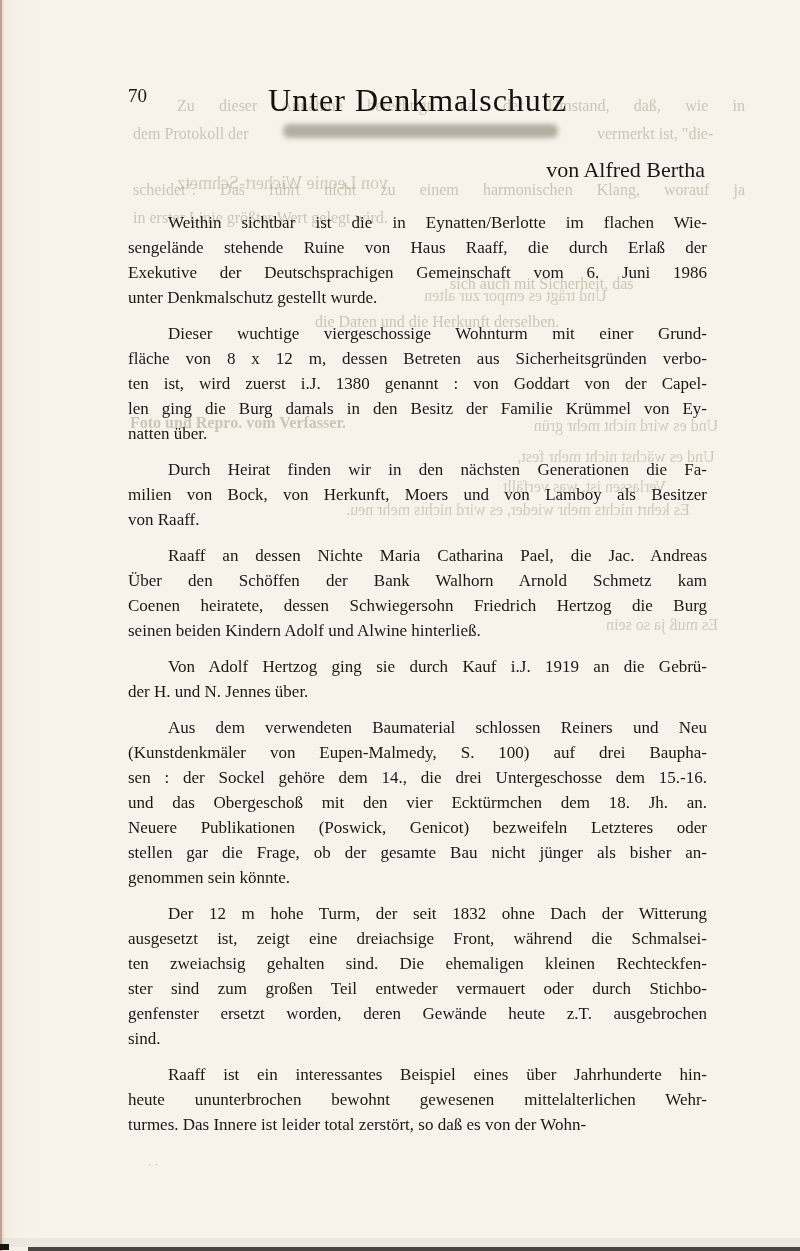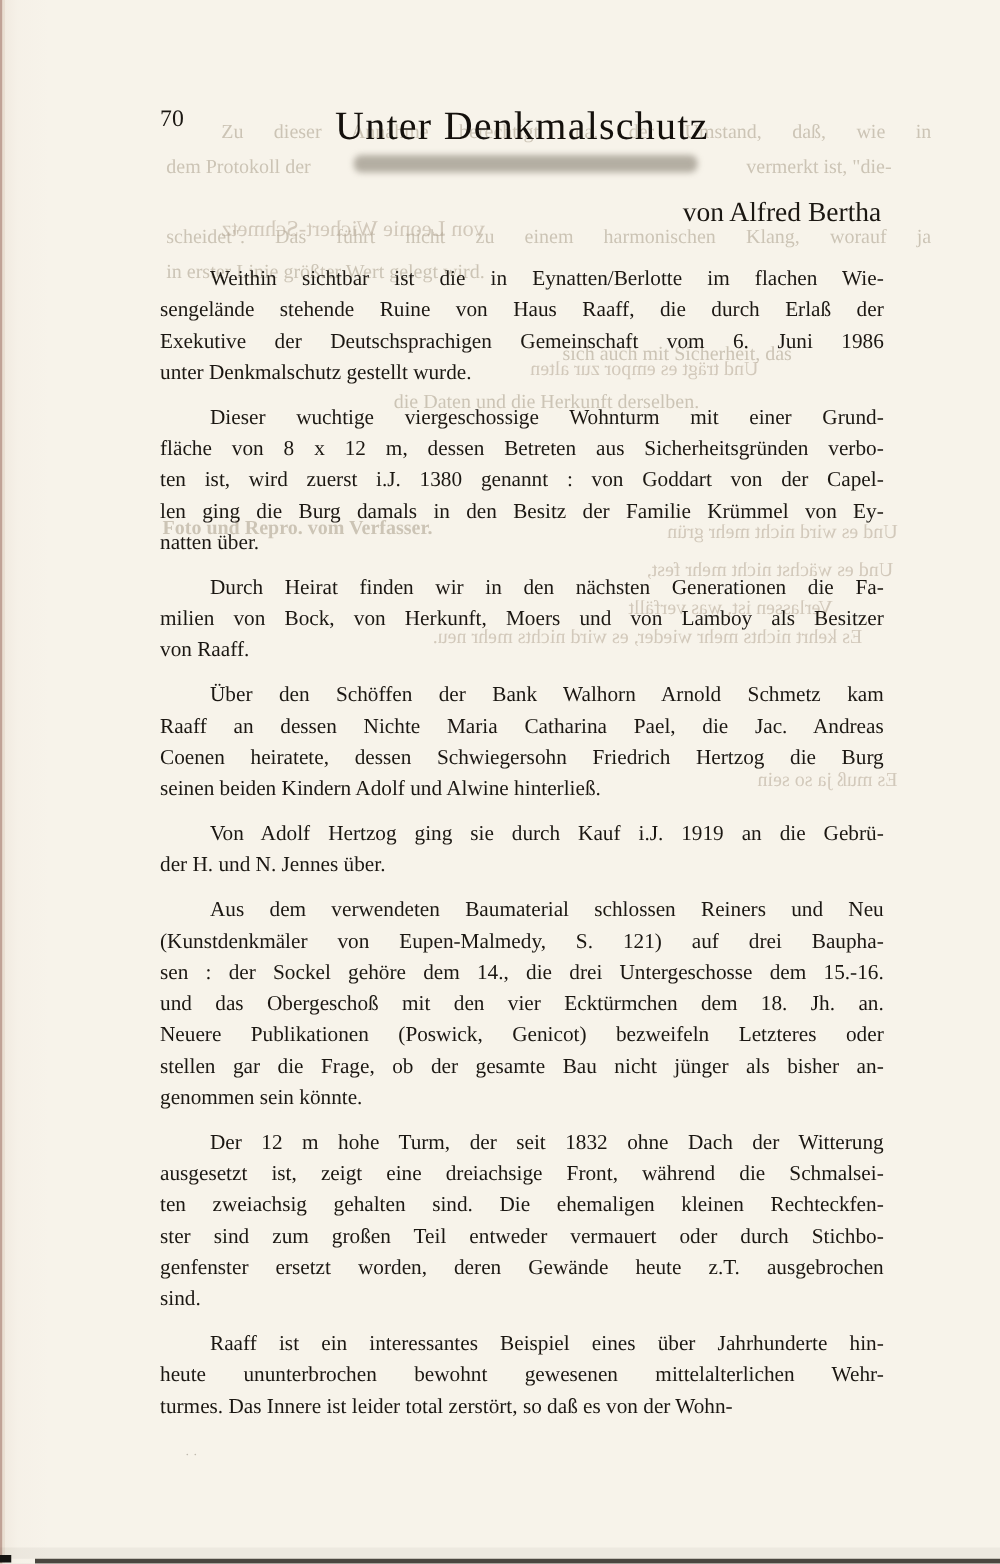--- a/index.html
+++ b/index.html
@@ -99,32 +99,32 @@
         <div class="line">ten ist, wird zuerst i.J. 1380 genannt : von Goddart von der Capel-</div>
         <div class="line">len ging die Burg damals in den Besitz der Familie Krümmel von Ey-</div>
         <div class="line last">natten über.</div>
       </div>
     <div class="para">
         <div class="line">Durch Heirat finden wir in den nächsten Generationen die Fa-</div>
         <div class="line">milien von Bock, von Herkunft, Moers und von Lamboy als Besitzer</div>
         <div class="line last">von Raaff.</div>
       </div>
     <div class="para">
+        <div class="line">Raaff an dessen Nichte Maria Catharina Pael, die Jac. Andreas</div>
         <div class="line">Über den Schöffen der Bank Walhorn Arnold Schmetz kam</div>
-        <div class="line">Raaff an dessen Nichte Maria Catharina Pael, die Jac. Andreas</div>
         <div class="line">Coenen heiratete, dessen Schwiegersohn Friedrich Hertzog die Burg</div>
         <div class="line last">seinen beiden Kindern Adolf und Alwine hinterließ.</div>
       </div>
     <div class="para">
         <div class="line">Von Adolf Hertzog ging sie durch Kauf i.J. 1919 an die Gebrü-</div>
         <div class="line last">der H. und N. Jennes über.</div>
       </div>
     <div class="para">
         <div class="line">Aus dem verwendeten Baumaterial schlossen Reiners und Neu</div>
-        <div class="line">(Kunstdenkmäler von Eupen-Malmedy, S. 121) auf drei Baupha-</div>
+        <div class="line">(Kunstdenkmäler von Eupen-Malmedy, S. 100) auf drei Baupha-</div>
         <div class="line">sen : der Sockel gehöre dem 14., die drei Untergeschosse dem 15.-16.</div>
         <div class="line">und das Obergeschoß mit den vier Ecktürmchen dem 18. Jh. an.</div>
         <div class="line">Neuere Publikationen (Poswick, Genicot) bezweifeln Letzteres oder</div>
         <div class="line">stellen gar die Frage, ob der gesamte Bau nicht jünger als bisher an-</div>
         <div class="line last">genommen sein könnte.</div>
       </div>
     <div class="para">
         <div class="line">Der 12 m hohe Turm, der seit 1832 ohne Dach der Witterung</div>
         <div class="line">ausgesetzt ist, zeigt eine dreiachsige Front, während die Schmalsei-</div>
         <div class="line">ten zweiachsig gehalten sind. Die ehemaligen kleinen Rechteckfen-</div>

